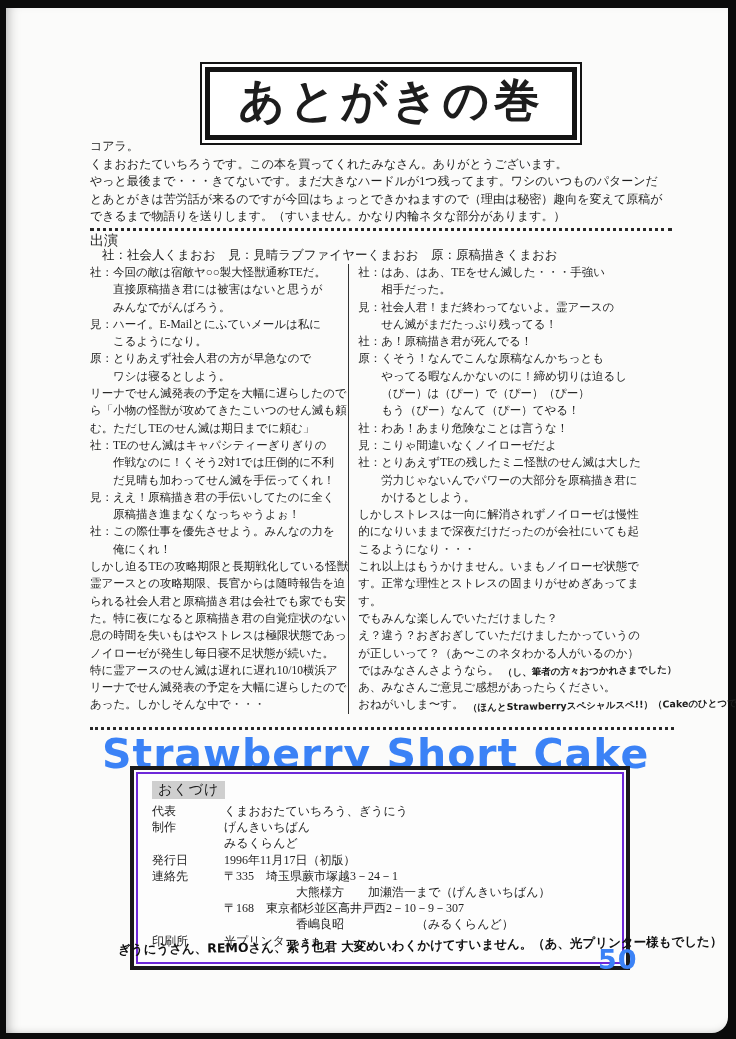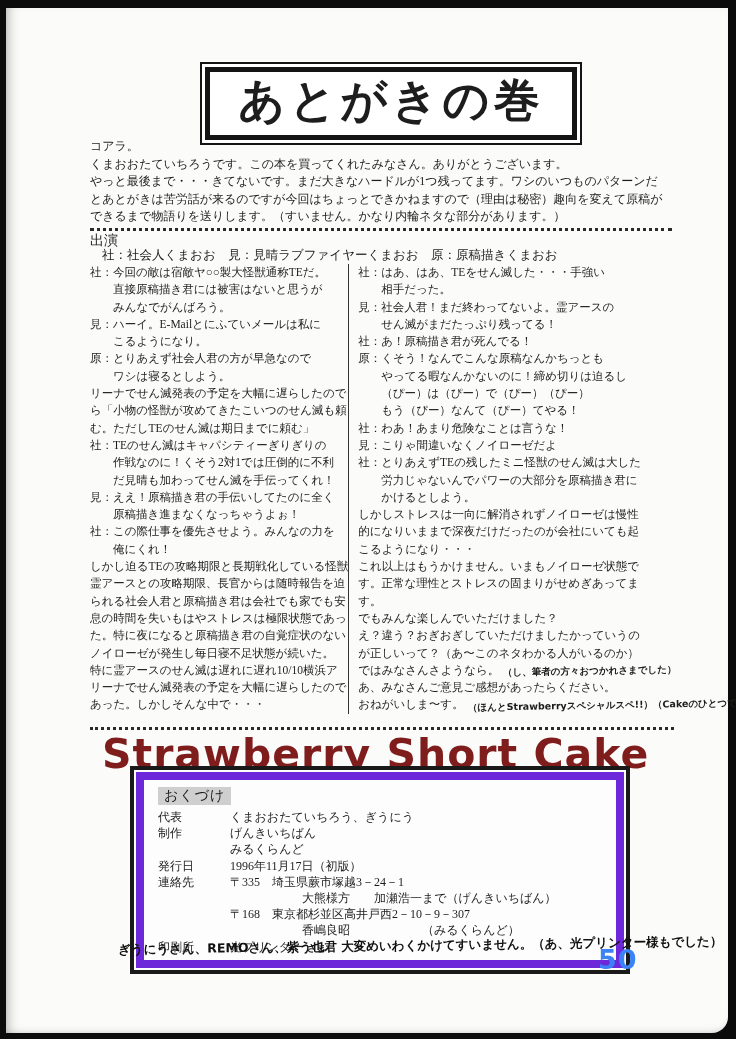--- a/index.html
+++ b/index.html
@@ -40,28 +40,28 @@
   .col-right{border-left:1px solid #333;padding-left:9px;flex:1;}
   .line{min-height:17.3px;}
   .hand{
     font-family:"DejaVu Sans","Liberation Sans",sans-serif;
     font-weight:bold;font-size:10.5px;letter-spacing:0;
   }
   .hand.suffix{display:inline-block;transform:rotate(-1deg);margin-left:4px;font-size:9.5px;}
   .strawberry{
     position:absolute;left:96px;top:722px;width:580px;
     font-family:"DejaVu Sans","Liberation Sans",sans-serif;
-    font-weight:bold;font-size:41px;letter-spacing:1px;color:#7f1d1d;
+    font-weight:bold;font-size:41px;letter-spacing:1px;color:#3b82f6;
     white-space:nowrap;
   }
   .colophon{
     position:absolute;left:124px;top:758px;width:488px;
     border:4px solid #1a1a1a;padding:2px;background:#fdfdfd;
   }
-  .colophon-inner{border:8px solid #6d28d9;padding:6px 10px 4px 14px;}
+  .colophon-inner{border:2px solid #6d28d9;padding:6px 10px 12px 14px;}
   .colophon-header{
     display:inline-block;background:#cfcfcf;padding:0 6px;
     font-size:14px;letter-spacing:1px;margin-bottom:4px;
     font-family:"DejaVu Sans","Liberation Sans",sans-serif;
   }
   .c-row{display:flex;font-size:12px;line-height:16.2px;}
   .c-label{width:72px;flex:none;}
   .c-values{white-space:pre-wrap;}
   .c-values .line{min-height:16.2px;}
   .footnote{
@@ -113,22 +113,22 @@
         <div class="line">社：TEのせん滅はキャパシティーぎりぎりの</div>
         <div class="line">　　作戦なのに！くそう2対1では圧倒的に不利</div>
         <div class="line">　　だ見晴も加わってせん滅を手伝ってくれ！</div>
         <div class="line">見：ええ！原稿描き君の手伝いしてたのに全く</div>
         <div class="line">　　原稿描き進まなくなっちゃうよぉ！</div>
         <div class="line">社：この際仕事を優先させよう。みんなの力を</div>
         <div class="line">　　俺にくれ！</div>
         <div class="line">しかし迫るTEの攻略期限と長期戦化している怪獣</div>
         <div class="line">霊アースとの攻略期限、長官からは随時報告を迫</div>
         <div class="line">られる社会人君と原稿描き君は会社でも家でも安</div>
+        <div class="line">た。特に夜になると原稿描き君の自覚症状のない</div>
         <div class="line">息の時間を失いもはやストレスは極限状態であっ</div>
-        <div class="line">た。特に夜になると原稿描き君の自覚症状のない</div>
         <div class="line">ノイローゼが発生し毎日寝不足状態が続いた。</div>
         <div class="line">特に霊アースのせん滅は遅れに遅れ10/10横浜ア</div>
         <div class="line">リーナでせん滅発表の予定を大幅に遅らしたので</div>
         <div class="line">あった。しかしそんな中で・・・</div>
       </div>
     <div class="col col-right">
         <div class="line">社：はあ、はあ、TEをせん滅した・・・手強い</div>
         <div class="line">　　相手だった。</div>
         <div class="line">見：社会人君！まだ終わってないよ。霊アースの</div>
         <div class="line">　　せん滅がまだたっぷり残ってる！</div>

